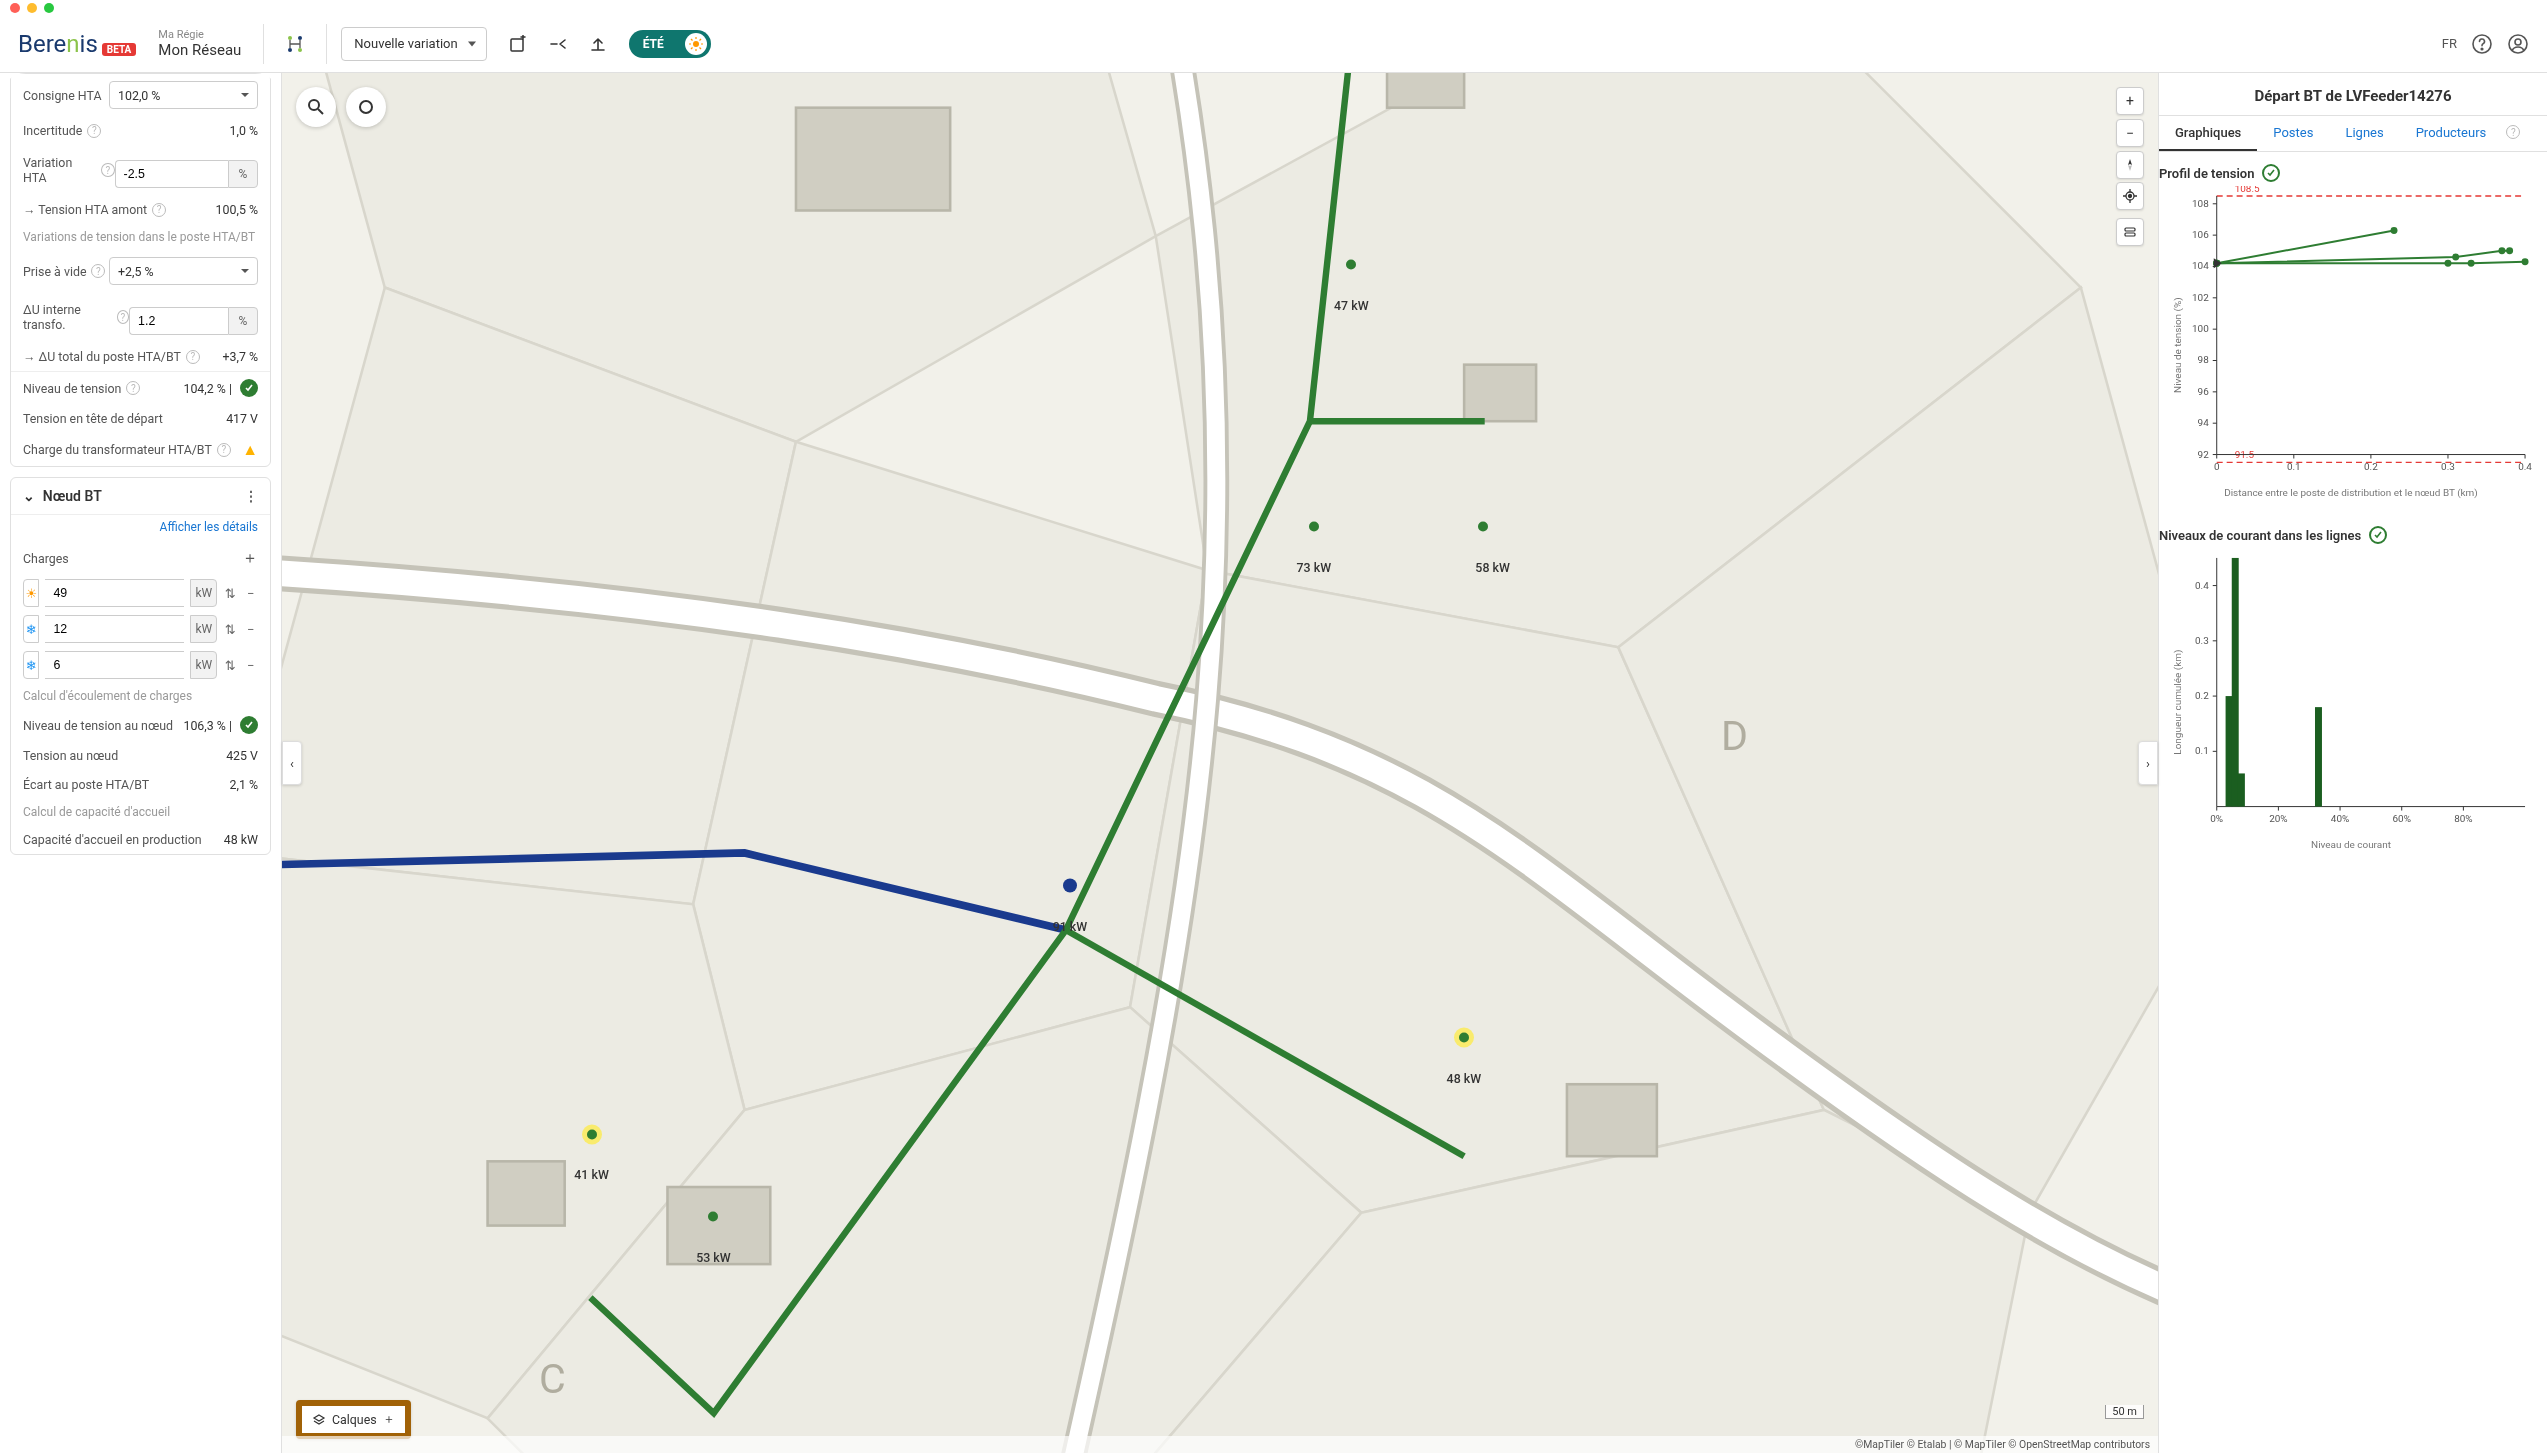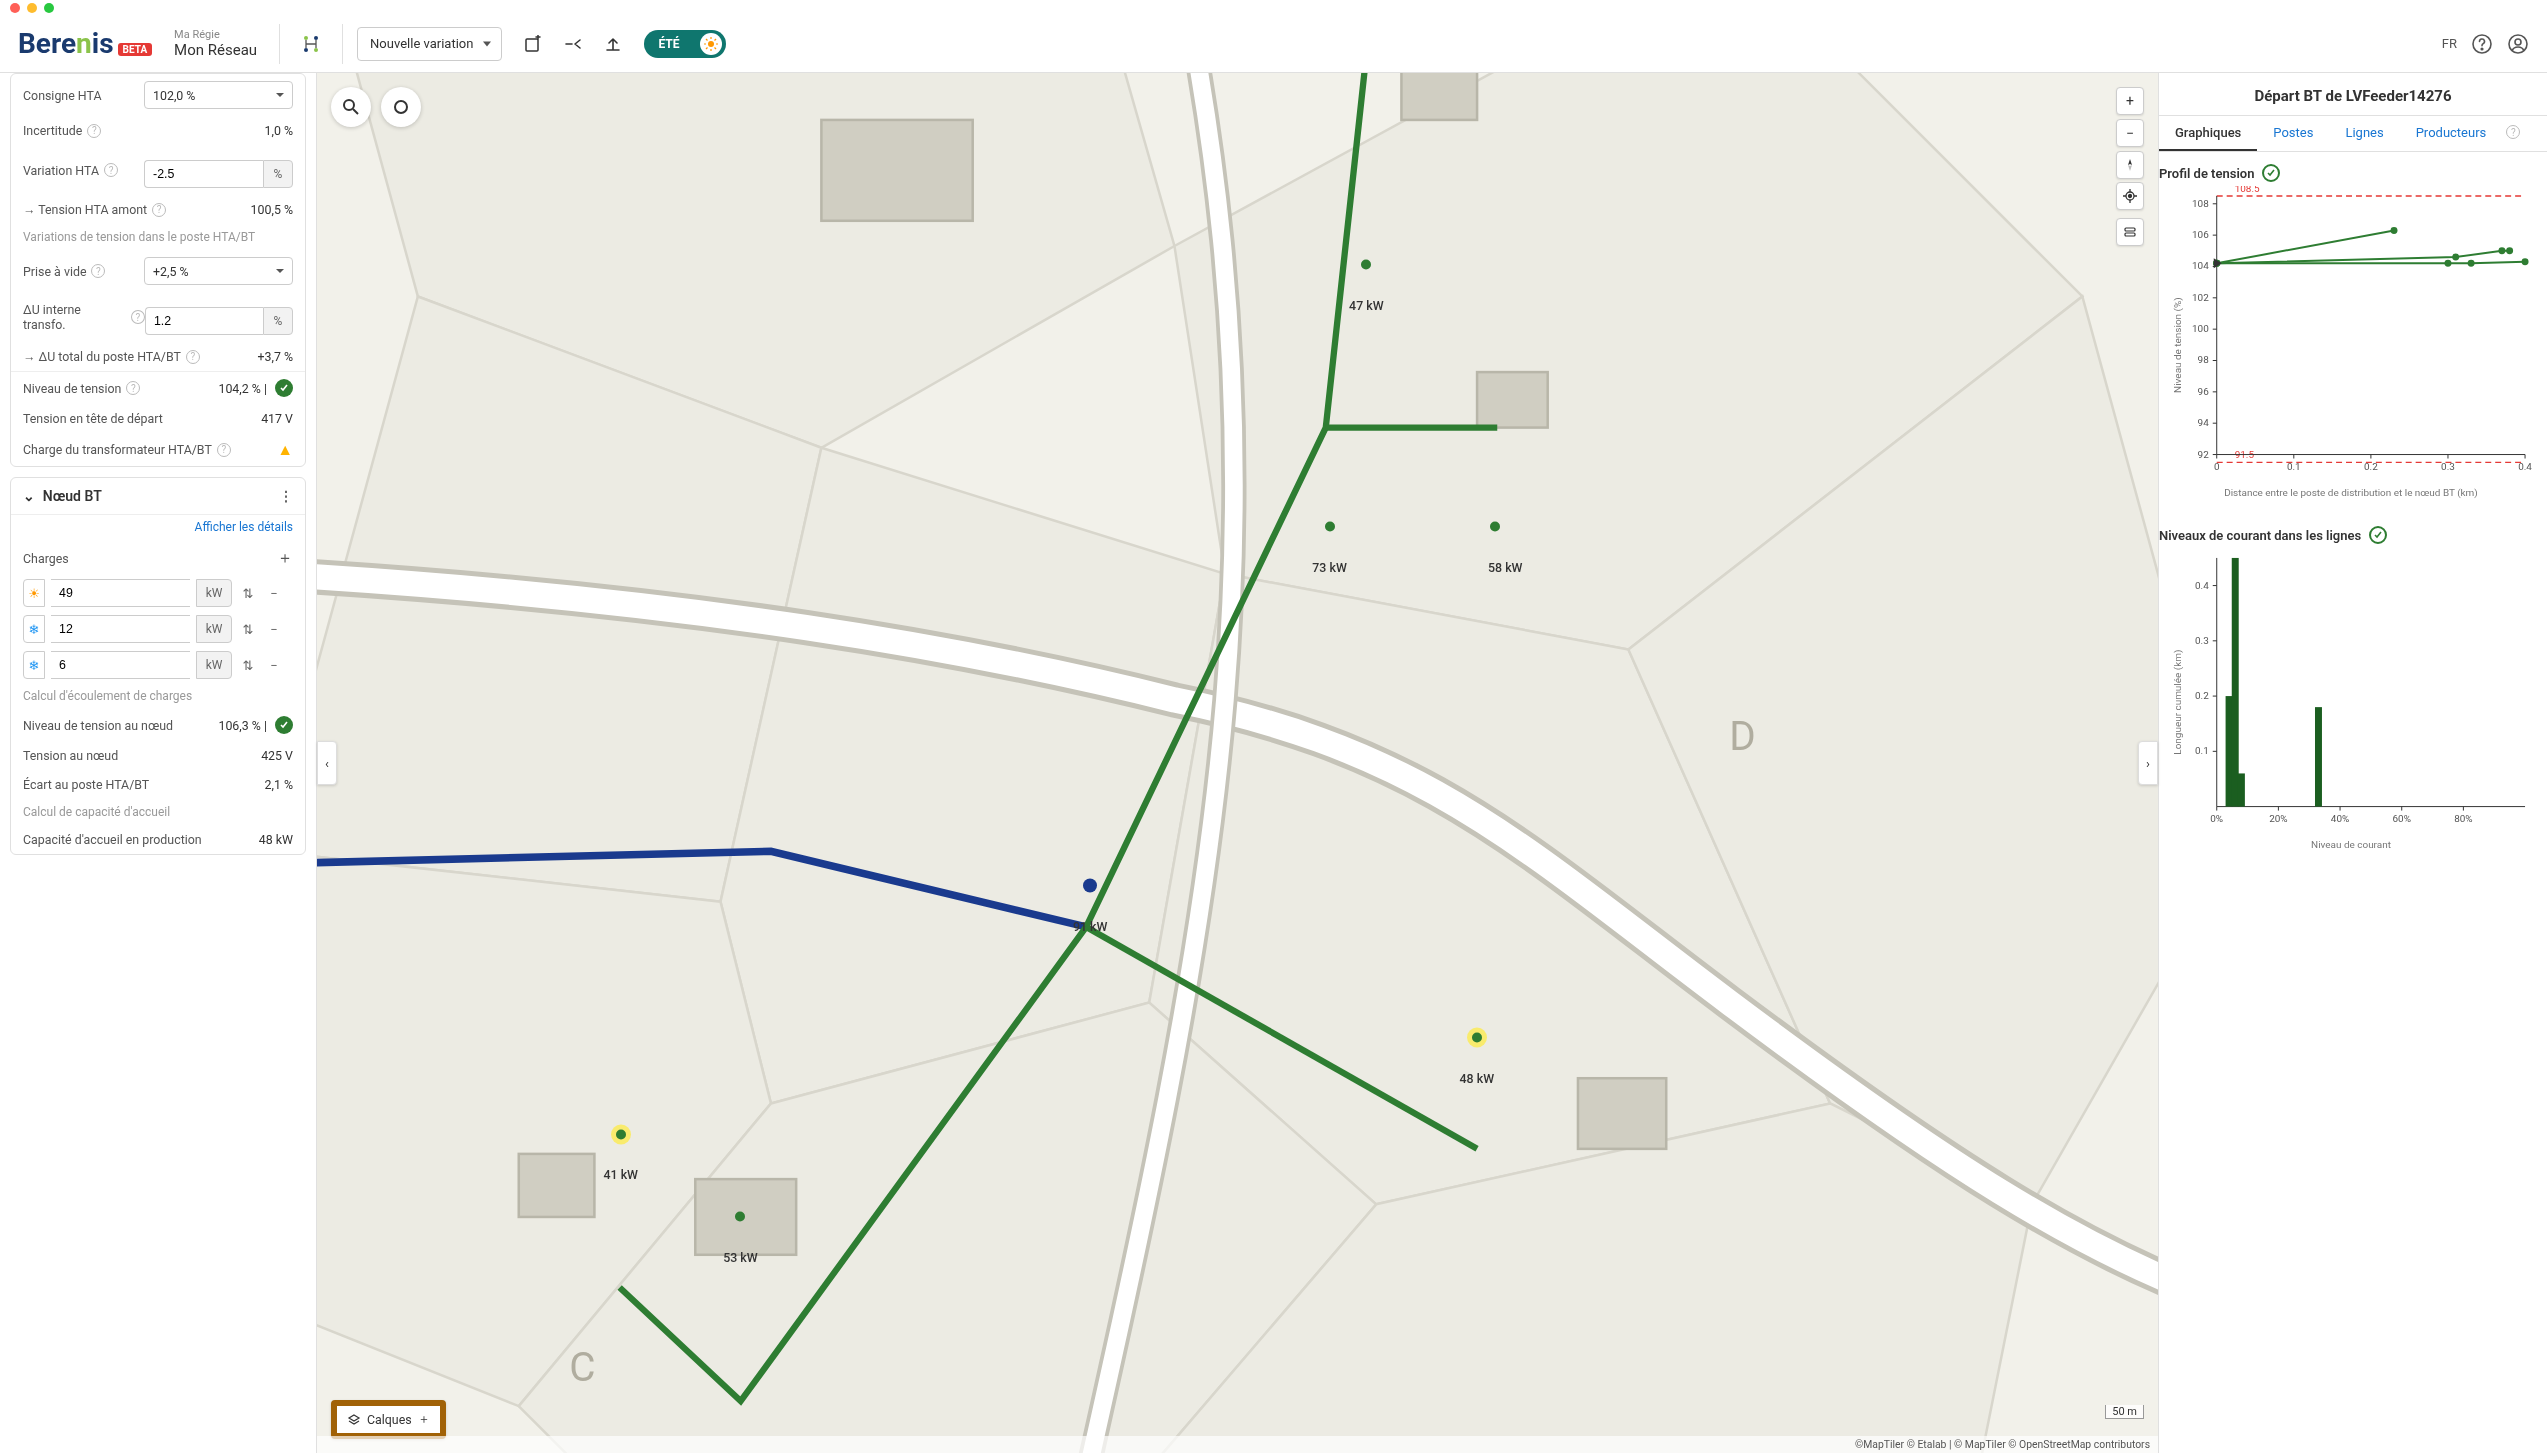--- a/index.html
+++ b/index.html
@@ -5,41 +5,41 @@
 * { box-sizing: border-box; margin: 0; padding: 0; }
 body { font-family: -apple-system, BlinkMacSystemFont, "Segoe UI", Roboto, sans-serif; font-size: 13px; color: #333; background: #fff; overflow: hidden; }
 .window-controls { height: 15px; display: flex; align-items: center; gap: 7px; padding-left: 10px; }
 .wc-dot { width: 10px; height: 10px; border-radius: 50%; }
 .wc-red { background: #ff5f57; }
 .wc-yellow { background: #febc2e; }
 .wc-green { background: #28c840; }
 
 .topbar { height: 58px; border-bottom: 1px solid #e0e0e0; display: flex; align-items: center; padding: 0 18px; gap: 14px; }
 .logo { display: flex; align-items: center; gap: 4px; }
-.logo-text { font-size: 28px; font-weight: 700; }
+.logo-text { font-size: 24px; font-weight: 400; }
 .logo-text .b1 { color: #1a3a6e; }
 .logo-text .b2 { color: #8bc34a; }
 .logo-text .b3 { color: #1a3a6e; }
 .beta-badge { background: #e53935; color: #fff; font-size: 10px; font-weight: 700; padding: 1px 5px; border-radius: 3px; position: relative; top: 6px; }
 .brand-col { display: flex; flex-direction: column; margin-left: 8px; margin-right: 8px; }
 .brand-small { font-size: 11px; color: #888; }
 .brand-name { font-size: 15px; color: #333; }
 .vdiv { width: 1px; height: 40px; background: #e0e0e0; }
 .icon-btn { width: 34px; height: 34px; border: none; background: transparent; display: flex; align-items: center; justify-content: center; cursor: pointer; border-radius: 4px; }
 .select-pill { height: 34px; border: 1px solid #ccc; border-radius: 4px; padding: 0 28px 0 12px; display: flex; align-items: center; position: relative; cursor: pointer; background: #fff; font-size: 13px; }
 .select-pill::after { content: ""; position: absolute; right: 10px; top: 50%; width: 0; height: 0; border-left: 4px solid transparent; border-right: 4px solid transparent; border-top: 5px solid #555; transform: translateY(-50%); }
 .toolbar-icons { display: flex; gap: 6px; }
 .season-toggle { display: flex; align-items: center; background: #0f766e; border-radius: 20px; height: 28px; padding: 0 4px 0 14px; color: #fff; font-weight: 700; font-size: 12px; gap: 21px;}
 .season-circle { width: 22px; height: 22px; border-radius: 50%; background: #fff; display:flex; align-items:center; justify-content:center; color:#ff9800;}
 .topbar-right { margin-left: auto; display: flex; align-items: center; gap: 14px; }
 .lang { font-size: 13px; color: #555; cursor: pointer; }
 .help-icon, .user-icon { width: 22px; height: 22px; cursor: pointer; color:#555;}
 
 .main { display: flex; height: calc(100vh - 73px); }
-.left-panel { width: 316px; padding: 0 10px 10px 10px; overflow-y: auto; }
+.left-panel { width: 281px; padding: 0 10px 10px 10px; overflow-y: auto; border-radius: 26px; }
 .card { border: 1px solid #e0e0e0; border-radius: 6px; background: #fff; margin-bottom: 10px; }
 .row { display: flex; align-items: center; padding: 7px 12px; font-size: 12.4px; }
 .row-label { color: #555; display: flex; align-items: center; gap: 5px; }
 .row-value { margin-left: auto; color: #333; }
 .help-q { display: inline-flex; width: 14px; height: 14px; border: 1px solid #bbb; color: #bbb; border-radius: 50%; font-size: 10px; align-items: center; justify-content: center; }
 .input-sel { margin-left: auto; width: 149px; height: 28px; border: 1px solid #ccc; border-radius: 4px; padding: 0 20px 0 8px; font-size: 12.4px; position:relative; cursor:pointer; background:#fff; display:flex; align-items:center;}
 .input-sel::after { content: ""; position: absolute; right: 8px; top: 50%; width: 0; height: 0; border-left: 4px solid transparent; border-right: 4px solid transparent; border-top: 4px solid #555; transform: translateY(-50%); }
 .input-group { margin-left: auto; display: flex; width: 149px; height: 28px; margin-top: 8px; }
 .input-group input { flex: 1; border: 1px solid #ccc; border-right: none; border-radius: 4px 0 0 4px; padding: 0 8px; font-size: 12.4px; width: 100%; }
 .input-group .unit { width: 30px; border: 1px solid #ccc; background: #f2f2f2; border-radius: 0 4px 4px 0; display: flex; align-items: center; justify-content: center; font-size: 12px; color:#666;}

